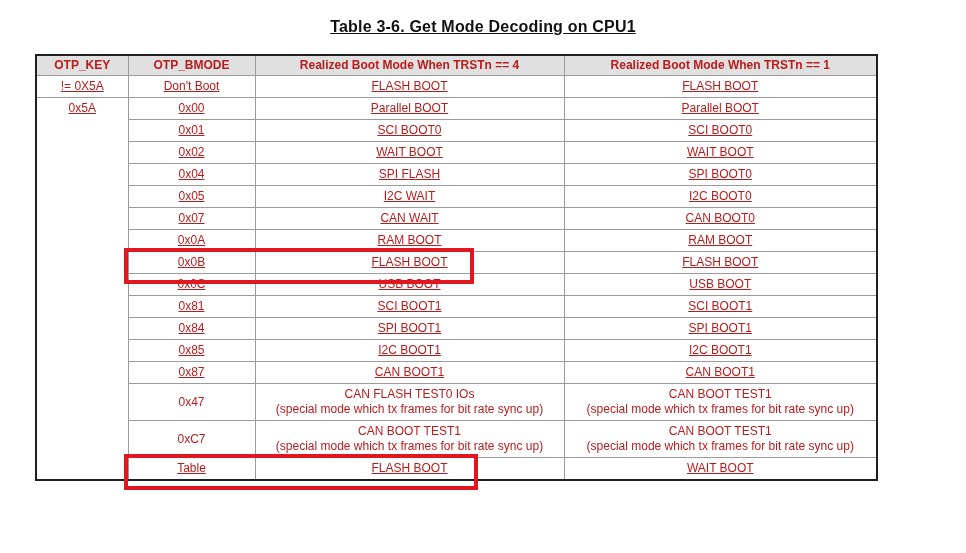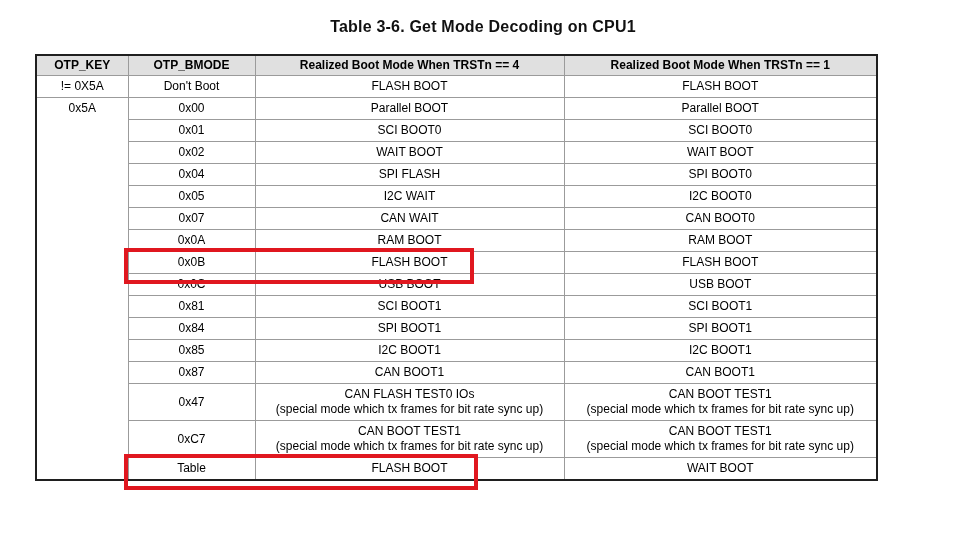--- a/index.html
+++ b/index.html
@@ -18,49 +18,50 @@
   .title {
     position: absolute;
     top: 18px;
     left: 0;
     width: 966px;
     text-align: center;
     font-size: 16px;
     font-weight: bold;
     color: #111111;
     letter-spacing: 0.2px;
+    text-decoration: underline;
   }
   table.decoding {
     position: absolute;
     left: 35px;
     top: 54px;
     width: 841px;
     border-collapse: collapse;
     table-layout: fixed;
     border: 2px solid #1f1f1f;
   }
   table.decoding th,
   table.decoding td {
     border: 1px solid #9b9b9b;
     text-align: center;
     vertical-align: middle;
     padding: 0 6px;
-    color: #000000;
+    color: #b91c1c;
     font-size: 12px;
     line-height: 1.25;
     overflow: hidden;
     white-space: nowrap;
     margin-left: 48px;
   }
   table.decoding th {
     background: #e0e0e0;
     font-weight: bold;
     height: 19px;
   }
-  table.decoding td.single { height: 21px; }
+  table.decoding td.single { height: 21px; text-decoration: underline; }
   table.decoding td.dbl { height: 36px; white-space: normal; }
   table.decoding td.keytop {
     vertical-align: top;
     padding-top: 3px;
   }
   .hl-box {
     position: absolute;
     border: 4px solid #e0171f;
     background: transparent;
     pointer-events: none;

